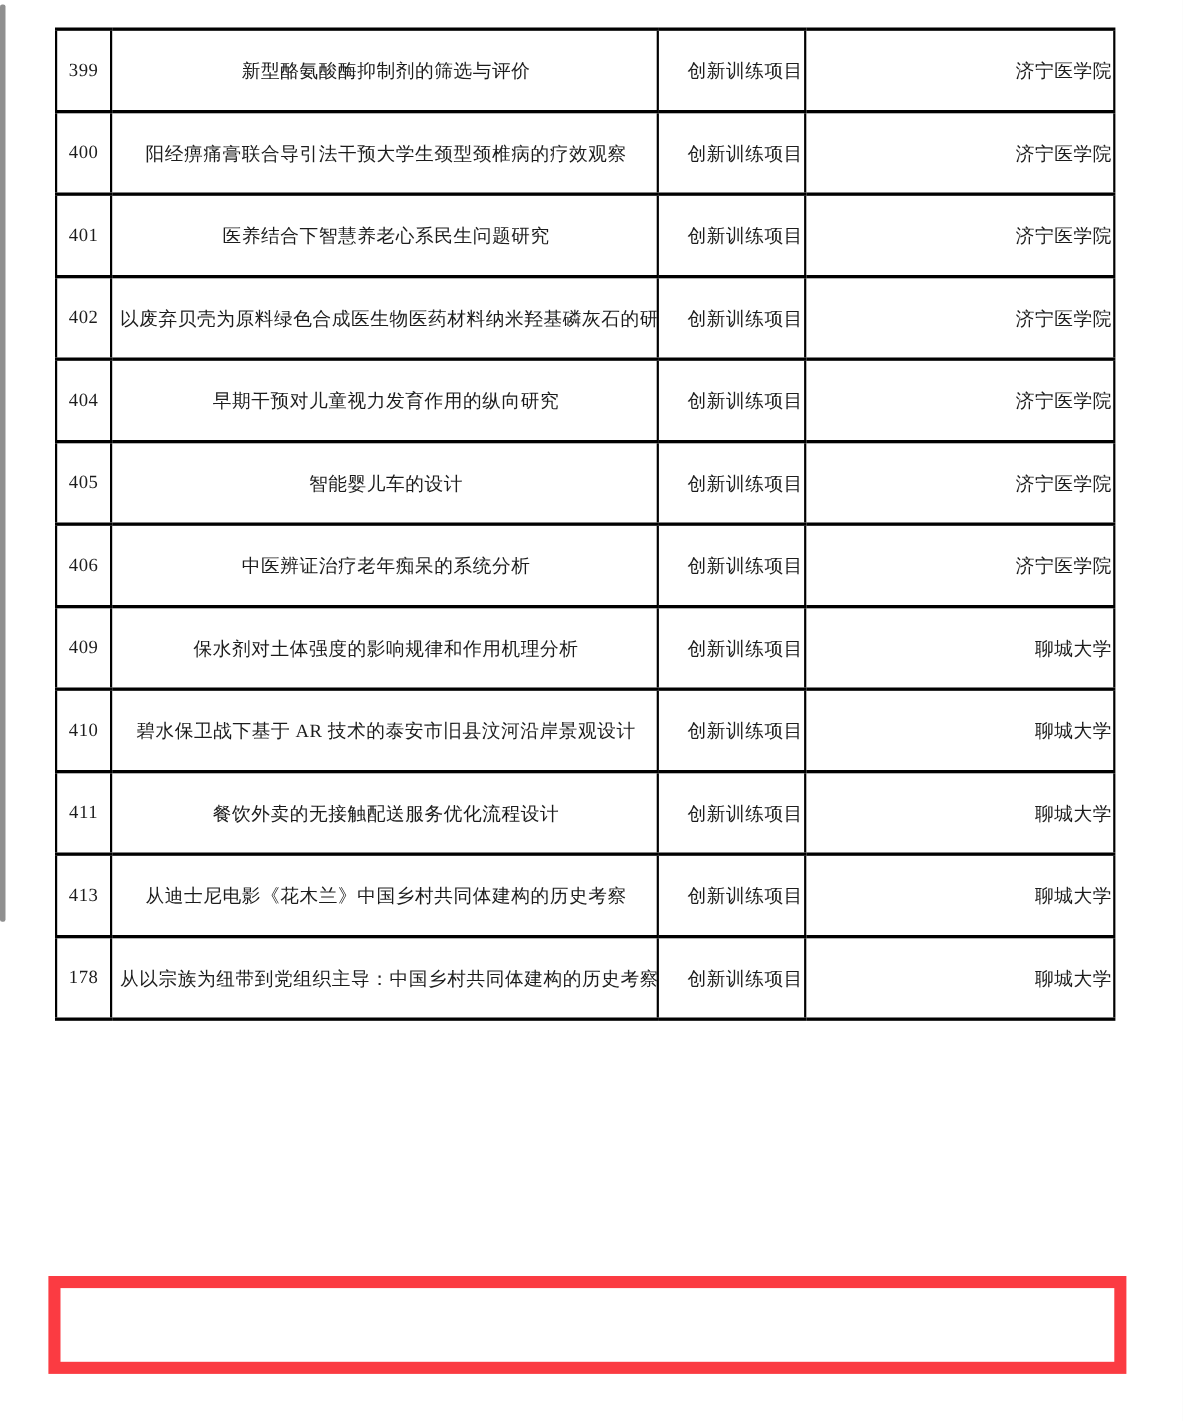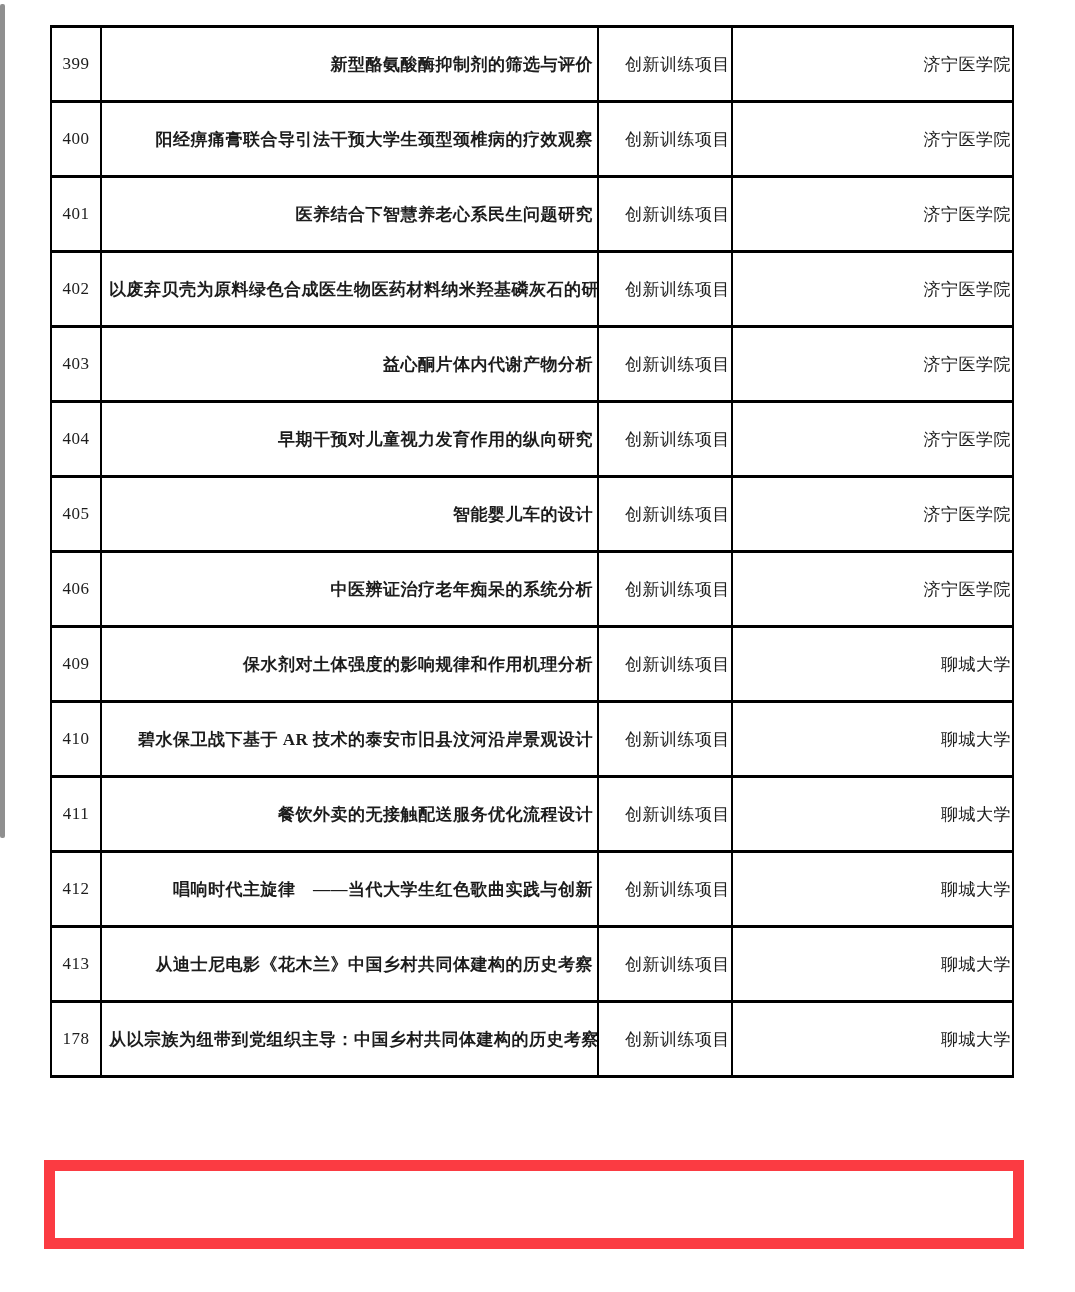--- a/index.html
+++ b/index.html
@@ -38,21 +38,21 @@
     border-top:3px solid #000;
     border-bottom:3px solid #000;
     height:70px; 
     font-size:17px;
     color:#1c1c1c;
     letter-spacing:0.5px;
     overflow:hidden;
     white-space:nowrap;
   }
   td.c-num{ text-align:center; }
-  td.c-title{ text-align:right; padding-left:7px; padding-right:4px;font-weight:bold; }
+  td.c-title{ text-align:center; padding-left:7px; padding-right:4px; }
   td.c-cat{ text-align:right; }
   td.c-inst{ text-align:right; }
   .highlight-box{
     position:absolute;
     left:44px;
     top:1160px;
     width:980px;
     height:89px;
     box-sizing:border-box;
     border:11px solid #fb3b42;
@@ -95,26 +95,20 @@
     <td class="c-inst">济宁医学院</td>
   </tr>
 
   <tr>
     <td class="c-num">402</td>
     <td class="c-title">以废弃贝壳为原料绿色合成医生物医药材料纳米羟基磷灰石的研究</td>
     <td class="c-cat">创新训练项目</td>
     <td class="c-inst">济宁医学院</td>
   </tr>
 
-  <tr>
-    <td class="c-num">403</td>
-    <td class="c-title">益心酮片体内代谢产物分析</td>
-    <td class="c-cat">创新训练项目</td>
-    <td class="c-inst">济宁医学院</td>
-  </tr>
 
   <tr>
     <td class="c-num">404</td>
     <td class="c-title">早期干预对儿童视力发育作用的纵向研究</td>
     <td class="c-cat">创新训练项目</td>
     <td class="c-inst">济宁医学院</td>
   </tr>
 
   <tr>
     <td class="c-num">405</td>
@@ -146,26 +140,20 @@
     <td class="c-inst">聊城大学</td>
   </tr>
 
   <tr>
     <td class="c-num">411</td>
     <td class="c-title">餐饮外卖的无接触配送服务优化流程设计</td>
     <td class="c-cat">创新训练项目</td>
     <td class="c-inst">聊城大学</td>
   </tr>
 
-  <tr>
-    <td class="c-num">412</td>
-    <td class="c-title">唱响时代主旋律　——当代大学生红色歌曲实践与创新</td>
-    <td class="c-cat">创新训练项目</td>
-    <td class="c-inst">聊城大学</td>
-  </tr>
 
   <tr>
     <td class="c-num">413</td>
     <td class="c-title">从迪士尼电影《花木兰》中国乡村共同体建构的历史考察</td>
     <td class="c-cat">创新训练项目</td>
     <td class="c-inst">聊城大学</td>
   </tr>
 
   <tr>
     <td class="c-num">178</td>

